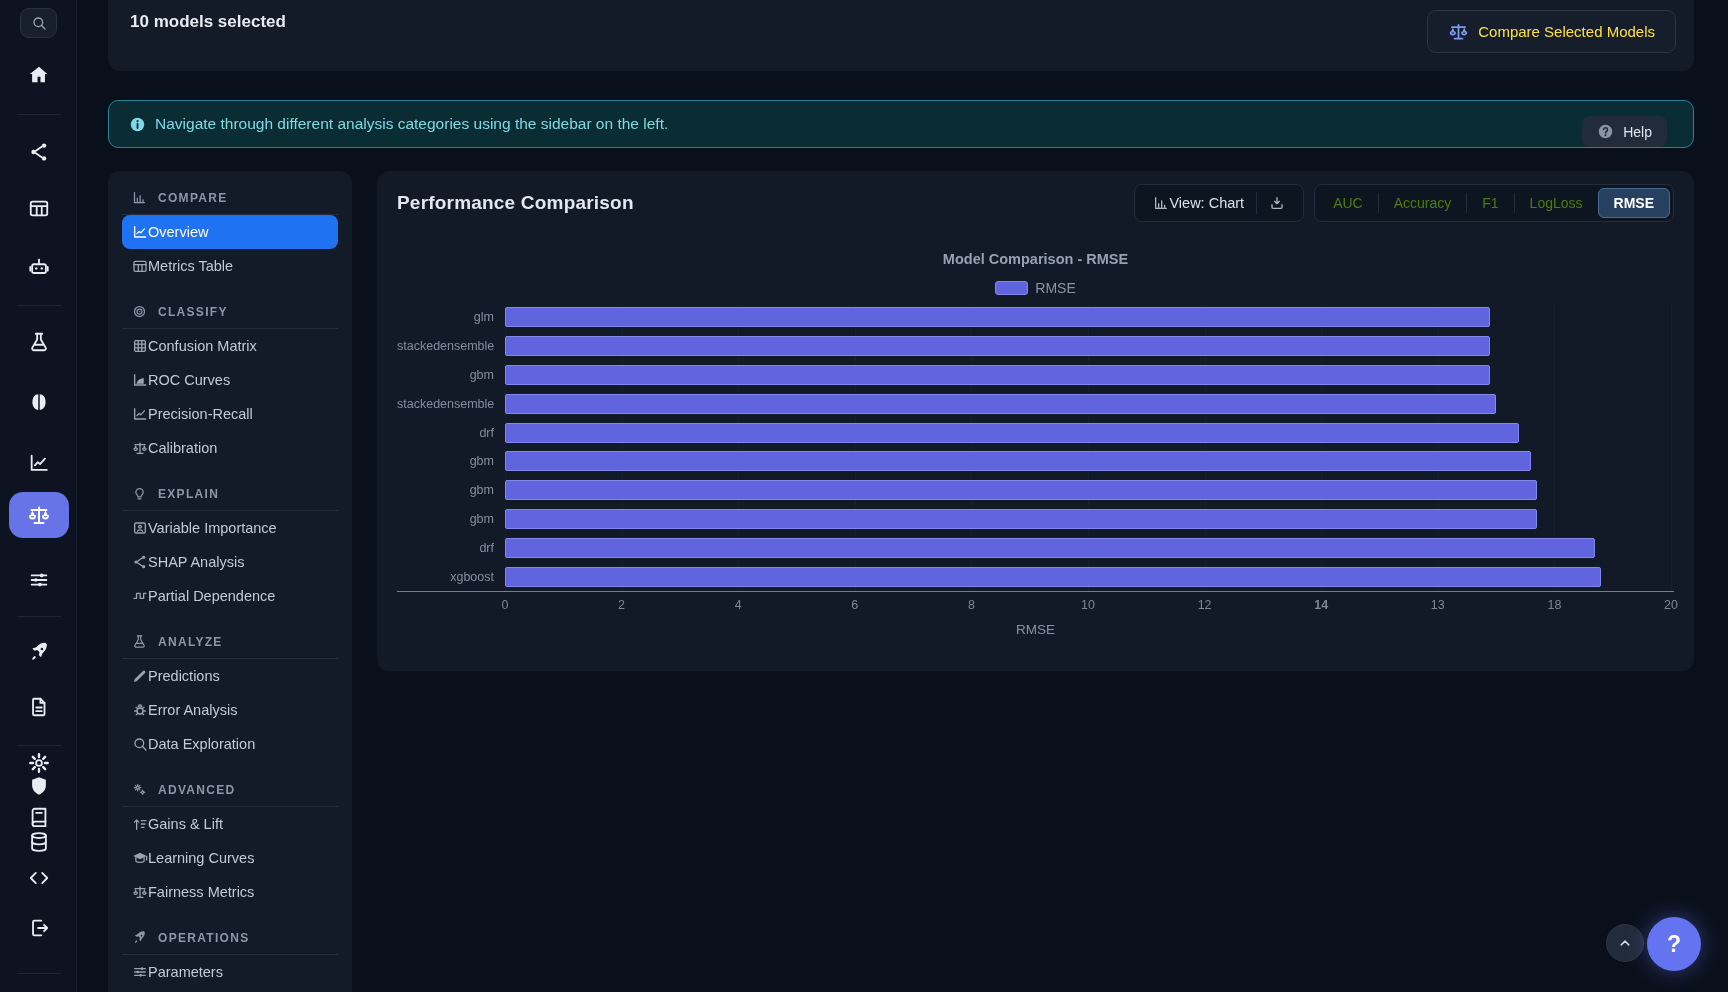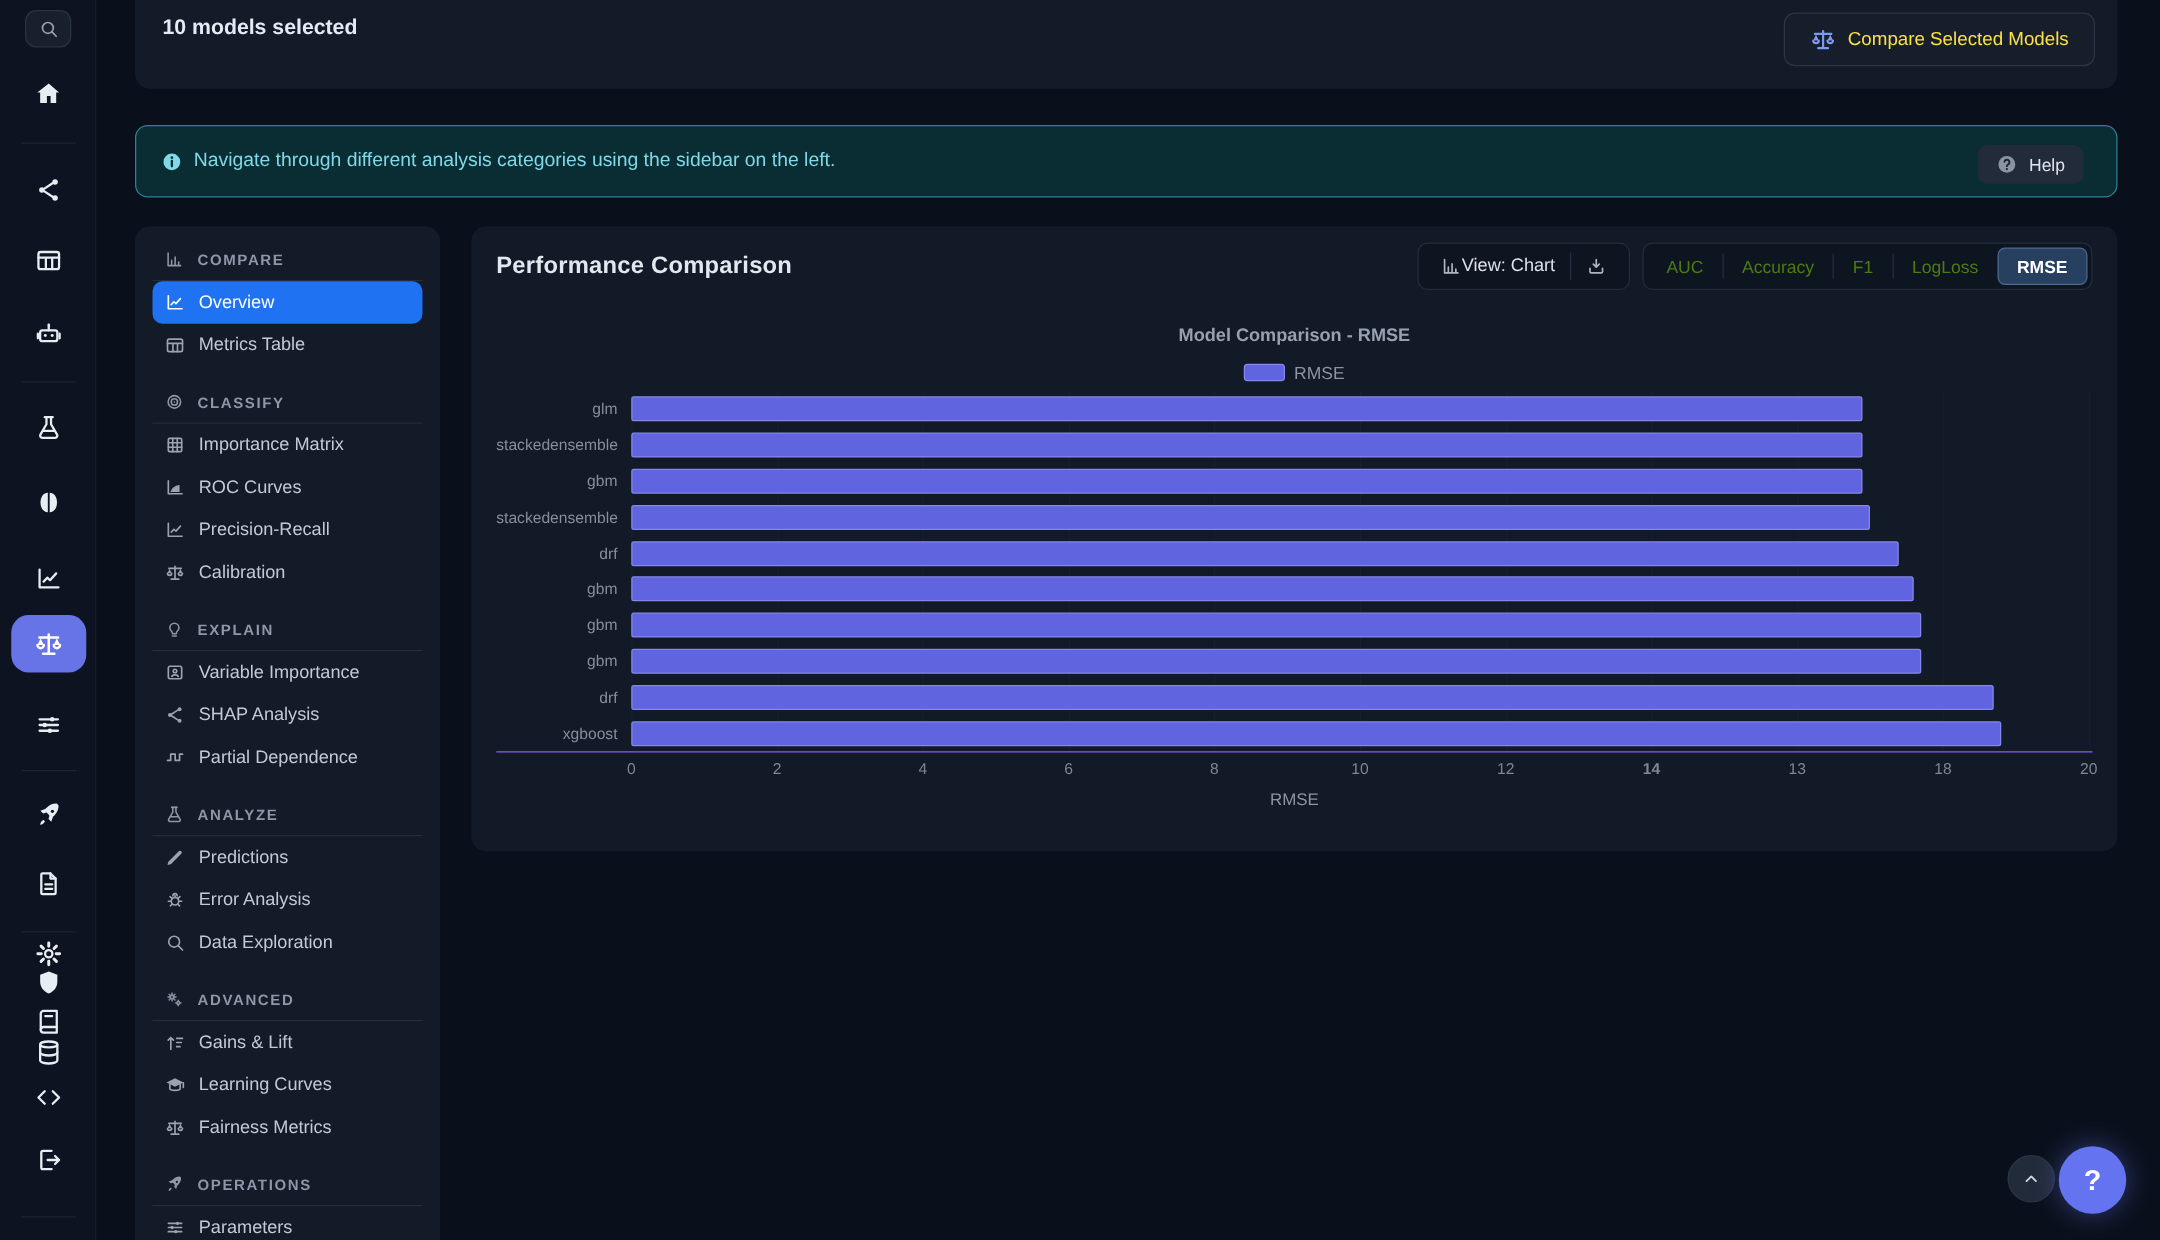--- a/index.html
+++ b/index.html
@@ -17,34 +17,34 @@
   .rail-active svg { width:24px; height:24px; }
 
   
   .page { position:absolute; left:77px; right:0; top:0; padding:0 34px 0 31px; }
 
   .topcard { margin-top:-24px; height:95px; background:#131a28; border-radius:12px; position:relative; }
   .topcard .sel { position:absolute; left:22px; top:36px; font-size:17px; color:#e6ebf3;font-weight:bold; }
   .btn-compare { position:absolute; right:18px; top:34px; height:43px; display:flex; align-items:center; gap:9px; padding:0 20px; background:#161e2c; border:1px solid #2b3547; border-radius:9px; color:#fde047; font-size:15px; cursor:pointer; }
   .btn-compare svg { width:21px; height:21px; color:#7c9bf0; }
 
-  .banner { margin-top:29px; height:58px; background:var(--banner-bg,#0a2d34); border:1px solid var(--banner-border,#2b8195); border-radius:10px; display:flex; align-items:center; padding:16px 20px; position:relative; }
+  .banner { margin-top:29px; height:48px; background:var(--banner-bg,#0a2d34); border:1px solid var(--banner-border,#2b8195); border-radius:10px; display:flex; align-items:center; padding:16px 20px; position:relative; }
   .banner .msg { display:flex; align-items:center; gap:9px; color:var(--teal,#7fd9e6); font-size:15.5px; }
   .banner .msg svg { width:17px; height:17px; color:var(--teal,#7fd9e6); }
   .btn-help { position:absolute; right:26px; top:15px; height:31px; display:flex; align-items:center; gap:9px; padding:0 15px; background:#222b3a; border:none; border-radius:8px; color:#dfe5ee; font-size:14px; cursor:pointer; }
   .btn-help svg { width:17px; height:17px; color:#8b94a3; }
 
   .content { margin-top:23px; display:flex; gap:25px; align-items:flex-start; }
 
   
   .sidebar { width:244px; background:#131a28; border-radius:12px; padding:10px 14px 20px; flex:none; }
   .sec { margin-bottom:12px; }
   .sec-head { height:34px; display:flex; align-items:center; gap:11px; padding:0 10px; color:#8d97a8; font-size:12px; font-weight:bold; letter-spacing:1.3px; border-bottom:1px solid #232d3c; }
   .sec-head svg { width:15px; height:15px; flex:none; }
-  .side-item { height:34px; display:flex; align-items:center; gap:11px; padding:0 10px; color:#c3cad6; font-size:14.5px; border-radius:8px; cursor:pointer; }
+  .side-item { height:34px; display:flex; align-items:center; padding:0 10px; color:#c3cad6; font-size:14.5px; border-radius:8px; cursor:pointer; }
   .side-item svg { width:16px; height:16px; flex:none; color:#9aa3b2; }
   .side-item.active { background:var(--blue,#1f73f2); color:#fff; }
   .side-item.active svg { color:#fff; }
 
   
   .chartcard { flex:1; height:500px; background:#121927; border-radius:12px; padding:0 20px; position:relative; }
   .chead { height:64px; display:flex; align-items:center; justify-content:space-between; }
   .chead h2 { font-size:19px; font-weight:bold; color:#e3e8f0; letter-spacing:.2px; }
   .chead-right { display:flex; gap:10px; align-items:center; }
   .viewgroup { display:flex; align-items:center; height:38px; background:#0d1521; border:1px solid #232d3d; border-radius:8px; padding:0 6px; }
@@ -272,21 +272,21 @@
               <circle cx="12" cy="12" r="4"></circle>
               <circle cx="12" cy="12" r="1" fill="currentColor" stroke="none"></circle>
             </svg>
             <span>CLASSIFY</span>
           </div>
           <div class="side-item">
             <svg viewBox="0 0 24 24" fill="none" stroke="currentColor" stroke-width="2" stroke-linecap="round" stroke-linejoin="round">
               <rect x="4" y="4" width="16" height="16" rx="1.5"></rect>
               <path d="M4 9.3h16M4 14.7h16M9.3 4v16M14.7 4v16"></path>
             </svg>
-            <span>Importance Matrix</span>
+            <span>Confusion Matrix</span>
           </div>
           <div class="side-item">
             <svg viewBox="0 0 24 24" fill="none" stroke="currentColor" stroke-width="2" stroke-linecap="round" stroke-linejoin="round">
               <path d="M4 4v15.5h16.5"></path>
               <path fill="currentColor" stroke="none" d="M6.5 17.5c1.5-5 5-7.8 11-8.6v8.6z"></path>
             </svg>
             <span>ROC Curves</span>
           </div>
           <div class="side-item">
             <svg viewBox="0 0 24 24" fill="none" stroke="currentColor" stroke-width="2" stroke-linecap="round" stroke-linejoin="round">

